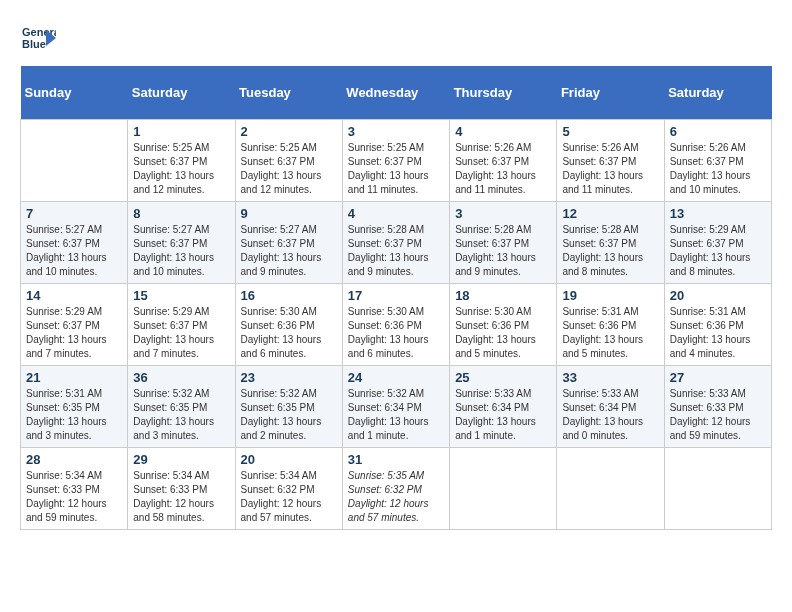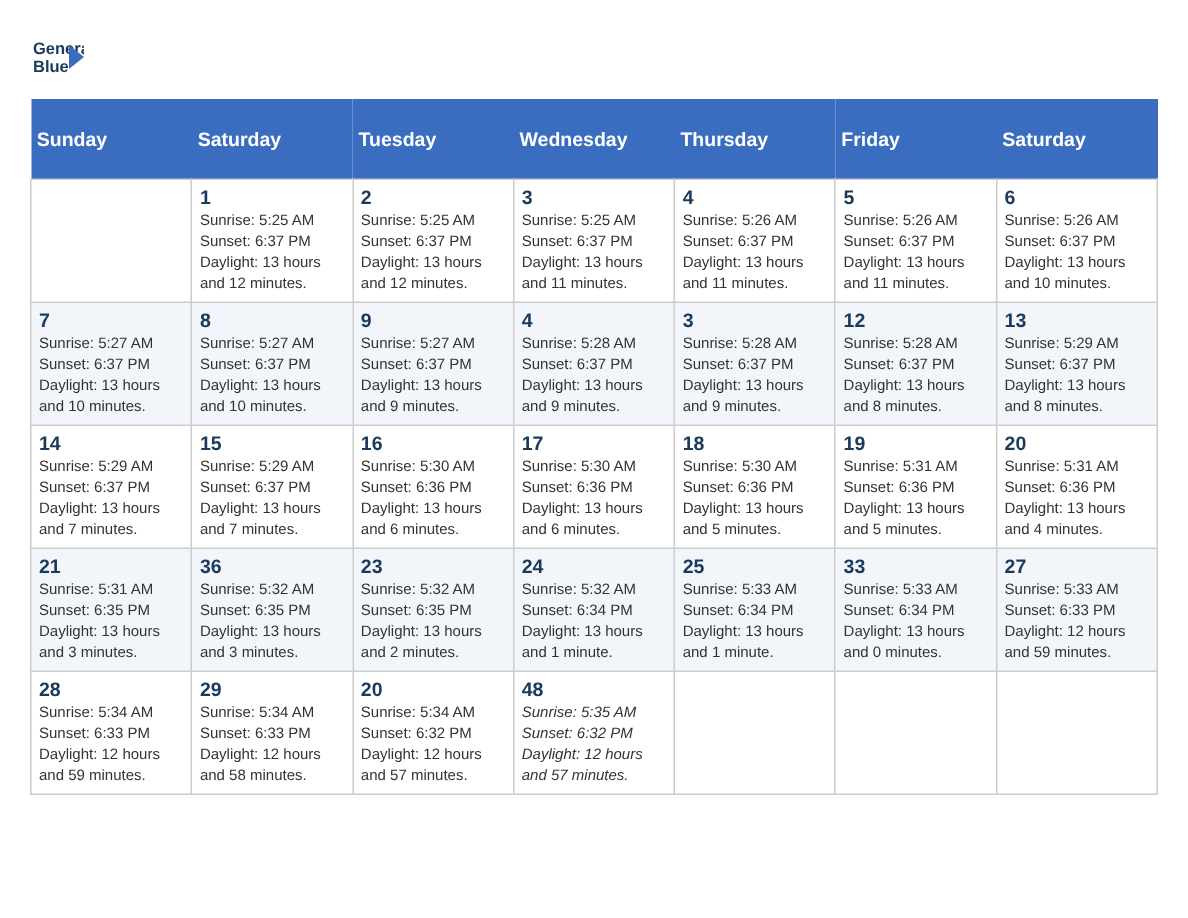--- a/index.html
+++ b/index.html
@@ -328,21 +328,21 @@
 and 58 minutes.</div>
         </td>
         <td>
           <div class="day-number">20</div>
           <div class="day-info" style="white-space: pre-line;">Sunrise: 5:34 AM
 Sunset: 6:32 PM
 Daylight: 12 hours
 and 57 minutes.</div>
         </td>
         <td>
-          <div class="day-number">48</div>
+          <div class="day-number">31</div>
           <div class="day-info" style="white-space: pre-line; font-style: italic;">Sunrise: 5:35 AM
 Sunset: 6:32 PM
 Daylight: 12 hours
 and 57 minutes.</div>
         </td>
         <td class="empty-cell"></td>
         <td class="empty-cell"></td>
         <td class="empty-cell"></td>
       </tr>
     </tbody>

